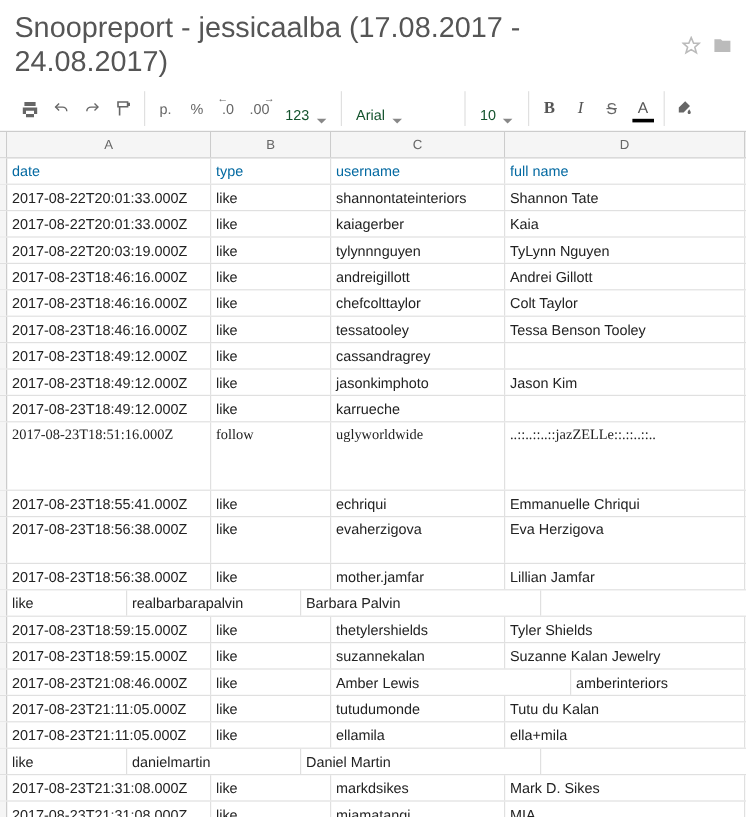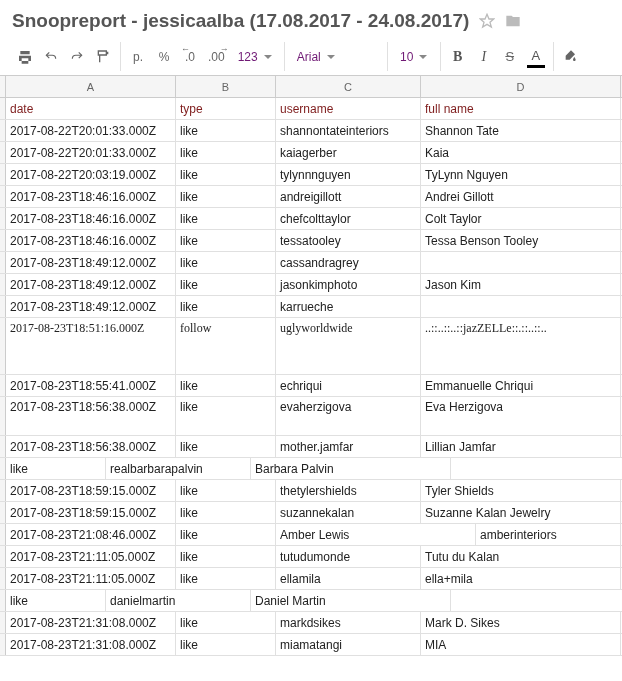--- a/index.html
+++ b/index.html
@@ -11,23 +11,23 @@
     background: #fff;
     width: 622px;
   }
   .title-bar {
     display: flex;
     align-items: center;
     padding: 10px 12px 6px 12px;
     gap: 10px;
   }
   .doc-title {
-    font-size: 19px;
+    font-size: 24px;
     color: #555;
-    font-weight: 700;
+    font-weight: 400;
   }
   .star-icon, .folder-icon {
     width: 16px; height: 16px;
     display: inline-flex;
     align-items: center;
     justify-content: center;
     color: #bbb;
   }
   .toolbar {
     display: flex;
@@ -52,24 +52,24 @@
     min-width: 22px;
     height: 24px;
     color: #666;
     font-size: 12px;
     cursor: pointer;
     padding: 0 3px;
   }
   .tb-btn svg { pointer-events: none; }
   .tb-dropdown {
     display: inline-flex;
-    align-items: center;
+    align-items: flex-end;
     height: 24px;
     padding: 0 6px;
-    color: #701a75;
+    color: #14532d;
     font-size: 12px;
     gap: 6px;
   }
   .tb-dropdown .caret {
     display: inline-block;
     border-top: 4px solid #888;
     border-left: 4px solid transparent;
     border-right: 4px solid transparent;
   }
   .font-select { min-width: 90px; }
@@ -128,21 +128,21 @@
     padding: 3px 4px;
     font-size: 12px;
     color: #222;
     overflow: hidden;
     white-space: nowrap;
     display: flex;
     align-items: center;
   }
   .header-row .cell {
     font-size: 12px;
-    color: #7f1d1d;
+    color: #0369a1;
   }
   .tall { height: 56px; align-items: flex-start; font-family: Liberation Serif, serif; }
   .tall2 { height: 38px; align-items: flex-start; }
 </style>
 </head>
 <body>
 
 <div class="title-bar">
   <span class="doc-title">Snoopreport - jessicaalba (17.08.2017 - 24.08.2017)</span>
   <span class="star-icon">

